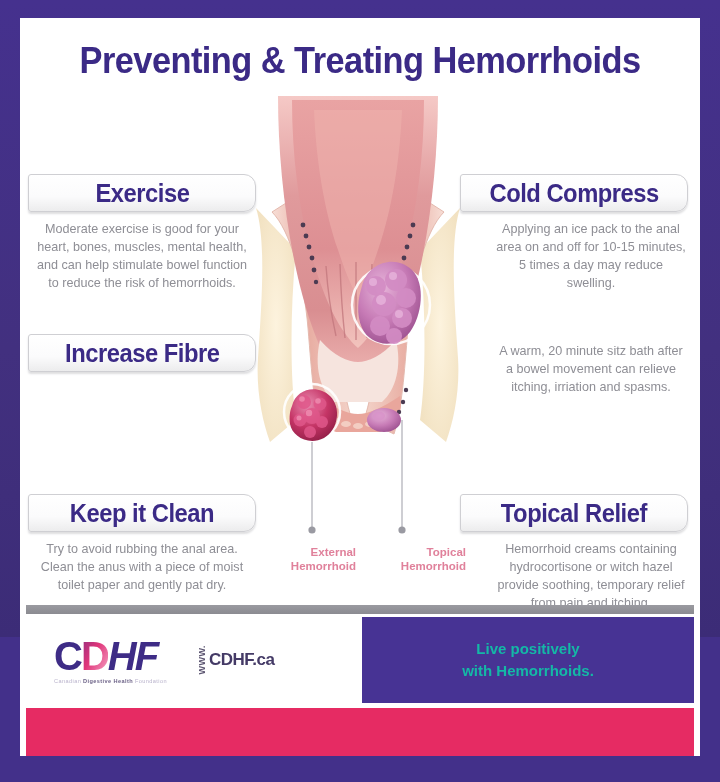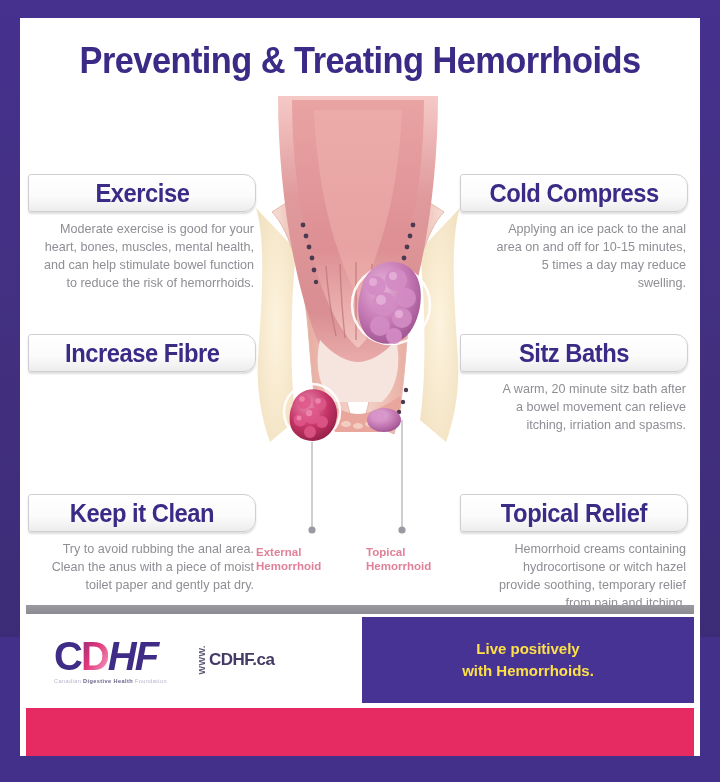--- a/index.html
+++ b/index.html
@@ -55,21 +55,21 @@
     color:#3B2A86;
     font-size:25px;
     font-weight:bold;
     letter-spacing:-0.5px;
     transform:scaleX(0.95);
     white-space:nowrap;
     line-height:1;
   }
   .desc{
     margin:9px 2px 0 2px;
-    text-align:right;
+    text-align:center;
     color:#8e8e95;
     font-size:12.6px;
     line-height:1.42;
   }
   .col-right .desc{color:#8e8e95;margin-left:36px;}
 
   
   .b1{position:absolute;top:104px;width:228px;}
   .b2{position:absolute;top:264px;width:228px;}
   .b3{position:absolute;top:424px;width:228px;}
@@ -78,21 +78,21 @@
   .figure{
     position:absolute;left:236px;top:0px;width:204px;height:470px;
   }
   .figure svg{display:block;}
 
   .fig-labels{
     position:absolute;left:236px;top:455px;width:210px;
     display:flex;justify-content:space-between;
   }
   .fig-label{
-    width:100px;text-align:left;
+    width:100px;text-align:right;
     color:#E0819B;
     font-size:11.5px;
     font-weight:bold;
     line-height:1.25;
   }
 
   
   .footer-wrap{
     position:absolute;left:0;bottom:0;width:680px;
   }
@@ -131,21 +131,21 @@
     writing-mode:vertical-rl;transform:rotate(180deg);
     font-size:9px;font-weight:bold;letter-spacing:0.5px;
     color:#5b5470;margin-right:2px;
   }
   .url{
     font-size:17px;font-weight:bold;color:#443A66;letter-spacing:-0.5px;
   }
   .footer-right{
     flex:1 1 auto;background:#473394;
     display:flex;align-items:center;justify-content:center;
-    color:#fde047;text-align:center;
+    color:#14b8a6;text-align:center;
     font-size:15px;font-weight:bold;line-height:1.45;
   }
   .pinkbar{
     height:48px;background:#E62B63;margin:5px 6px 0 6px;
   }
 </style>
 </head>
 <body>
 
 <div class="poster">
@@ -343,23 +343,20 @@
       <div class="col col-right">
 
         <div class="b1" style="top:84px;">
           <div class="hdr">
             <span>Cold Compress</span>
           </div>
           <div class="desc">Applying an ice pack to the anal area on and off for 10-15 minutes, 5 times a day may reduce swelling.</div>
         </div>
 
         <div class="b2" style="top:244px;">
-          <div class="hdr">
-            <span>Sitz Baths</span>
-          </div>
           <div class="desc">A warm, 20 minute sitz bath after a bowel movement can relieve itching, irriation and spasms.</div>
         </div>
 
         <div class="b3" style="top:404px;">
           <div class="hdr">
             <span>Topical Relief</span>
           </div>
           <div class="desc">Hemorrhoid creams containing hydrocortisone or witch hazel provide soothing, temporary relief from pain and itching.</div>
         </div>
 

